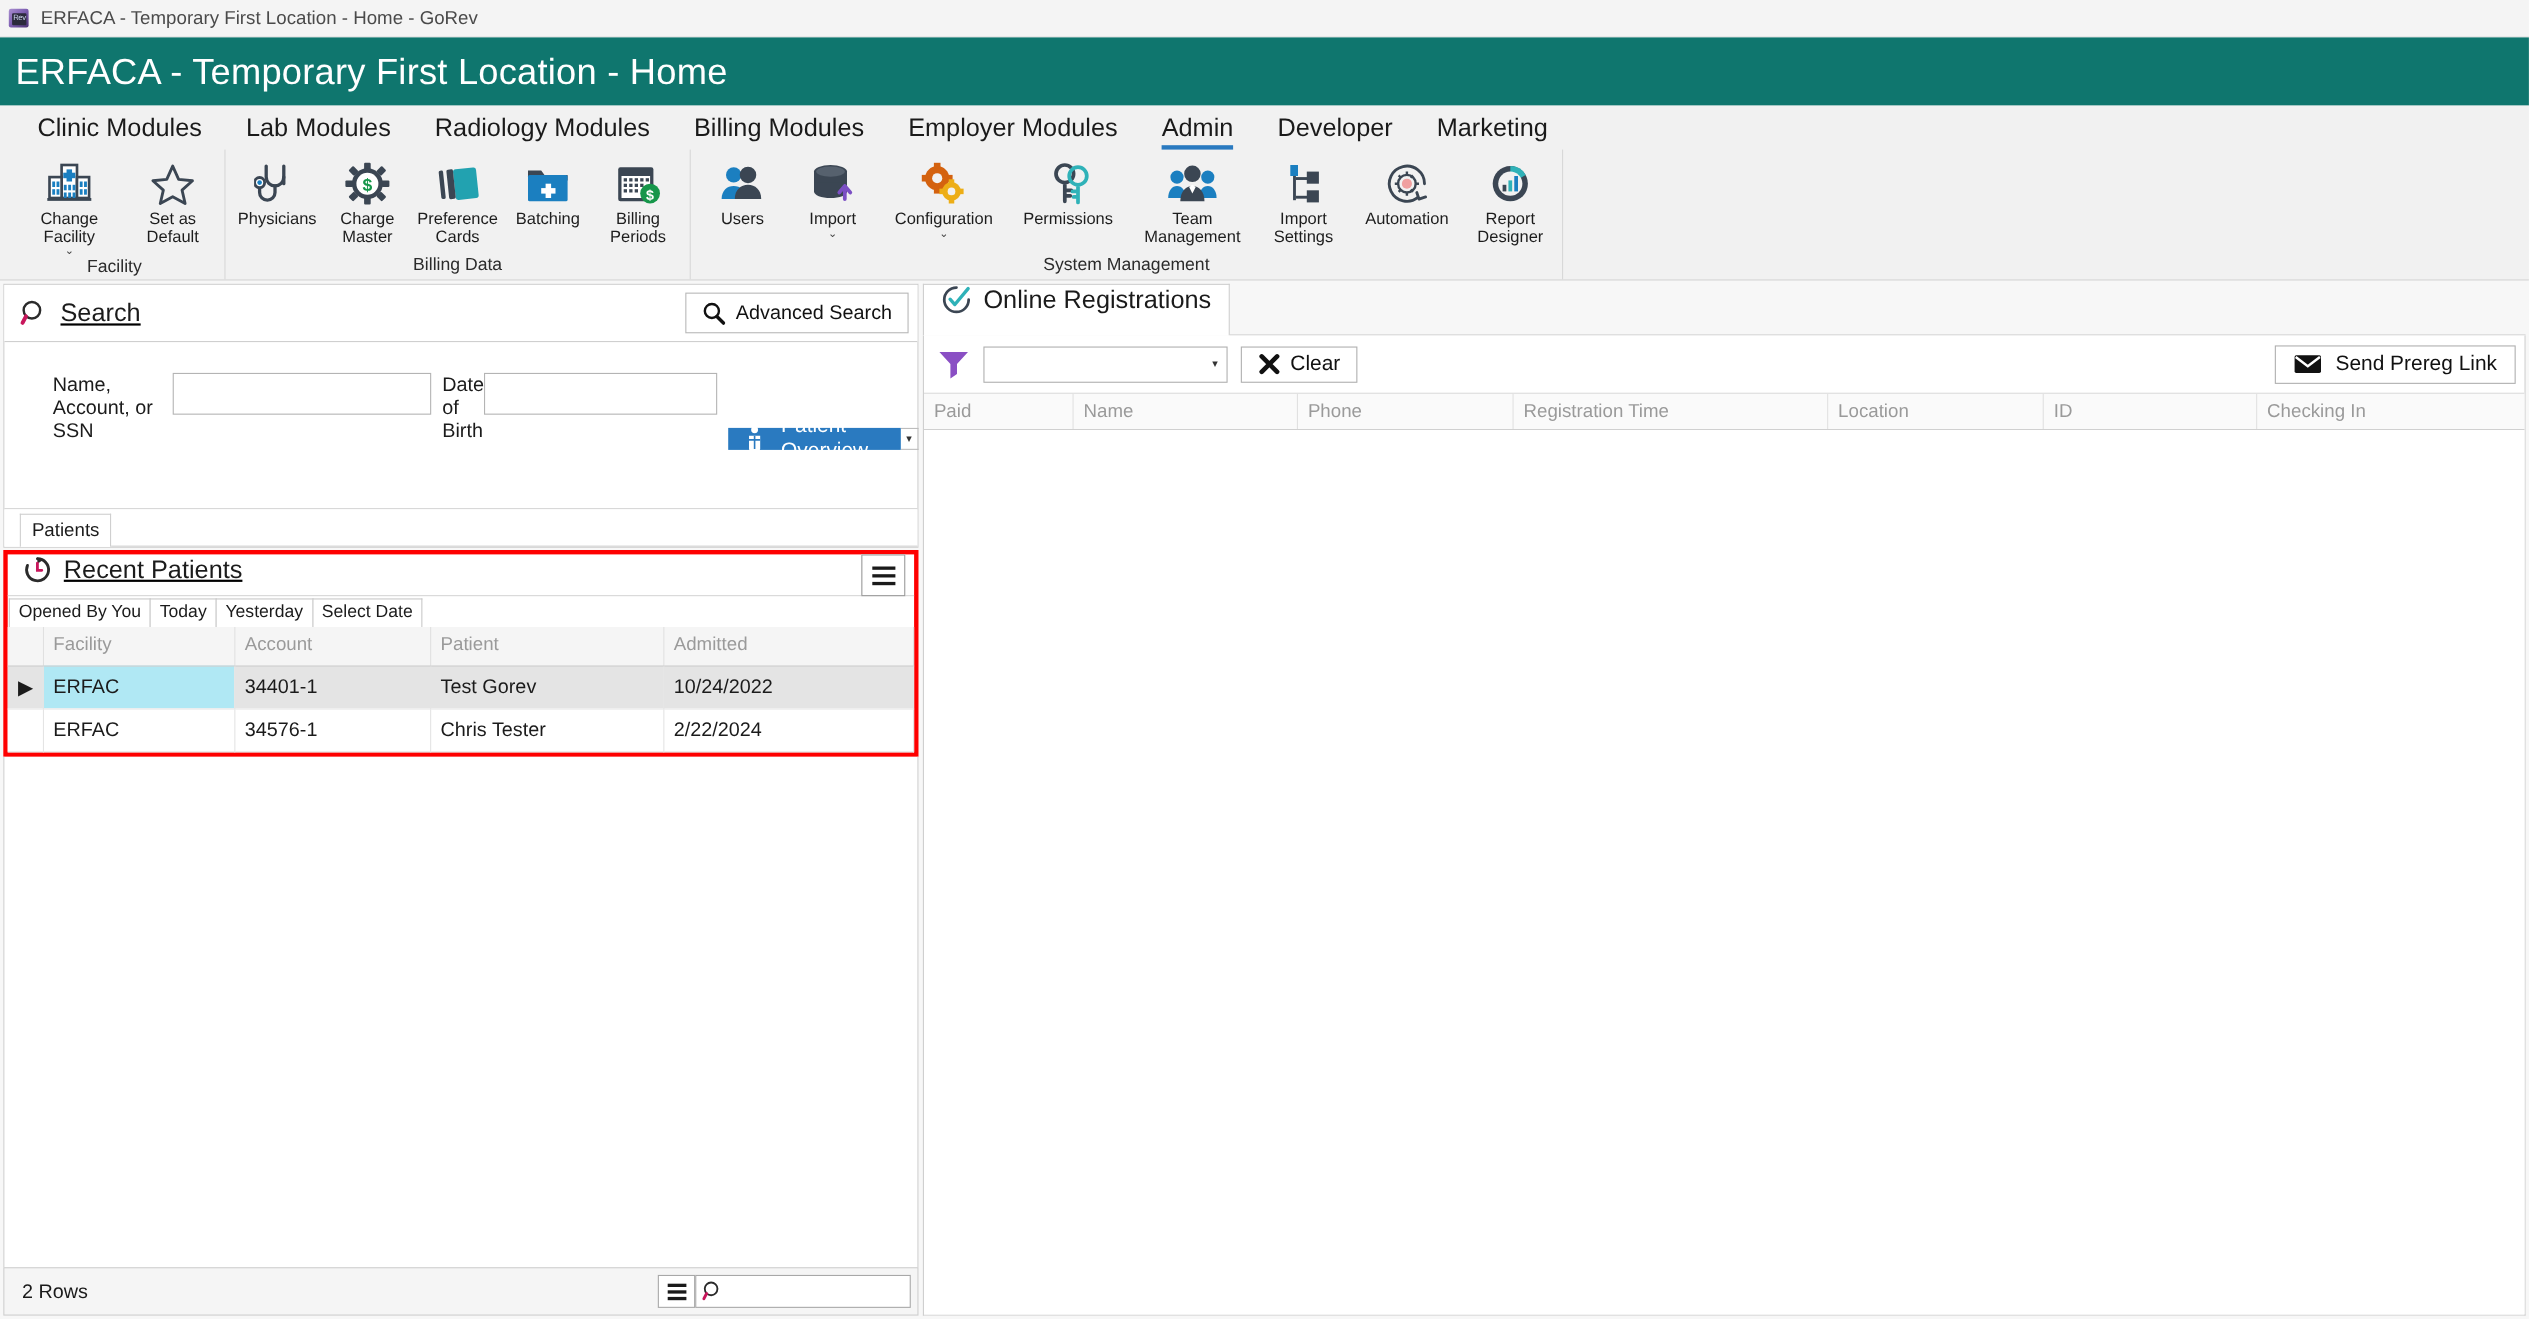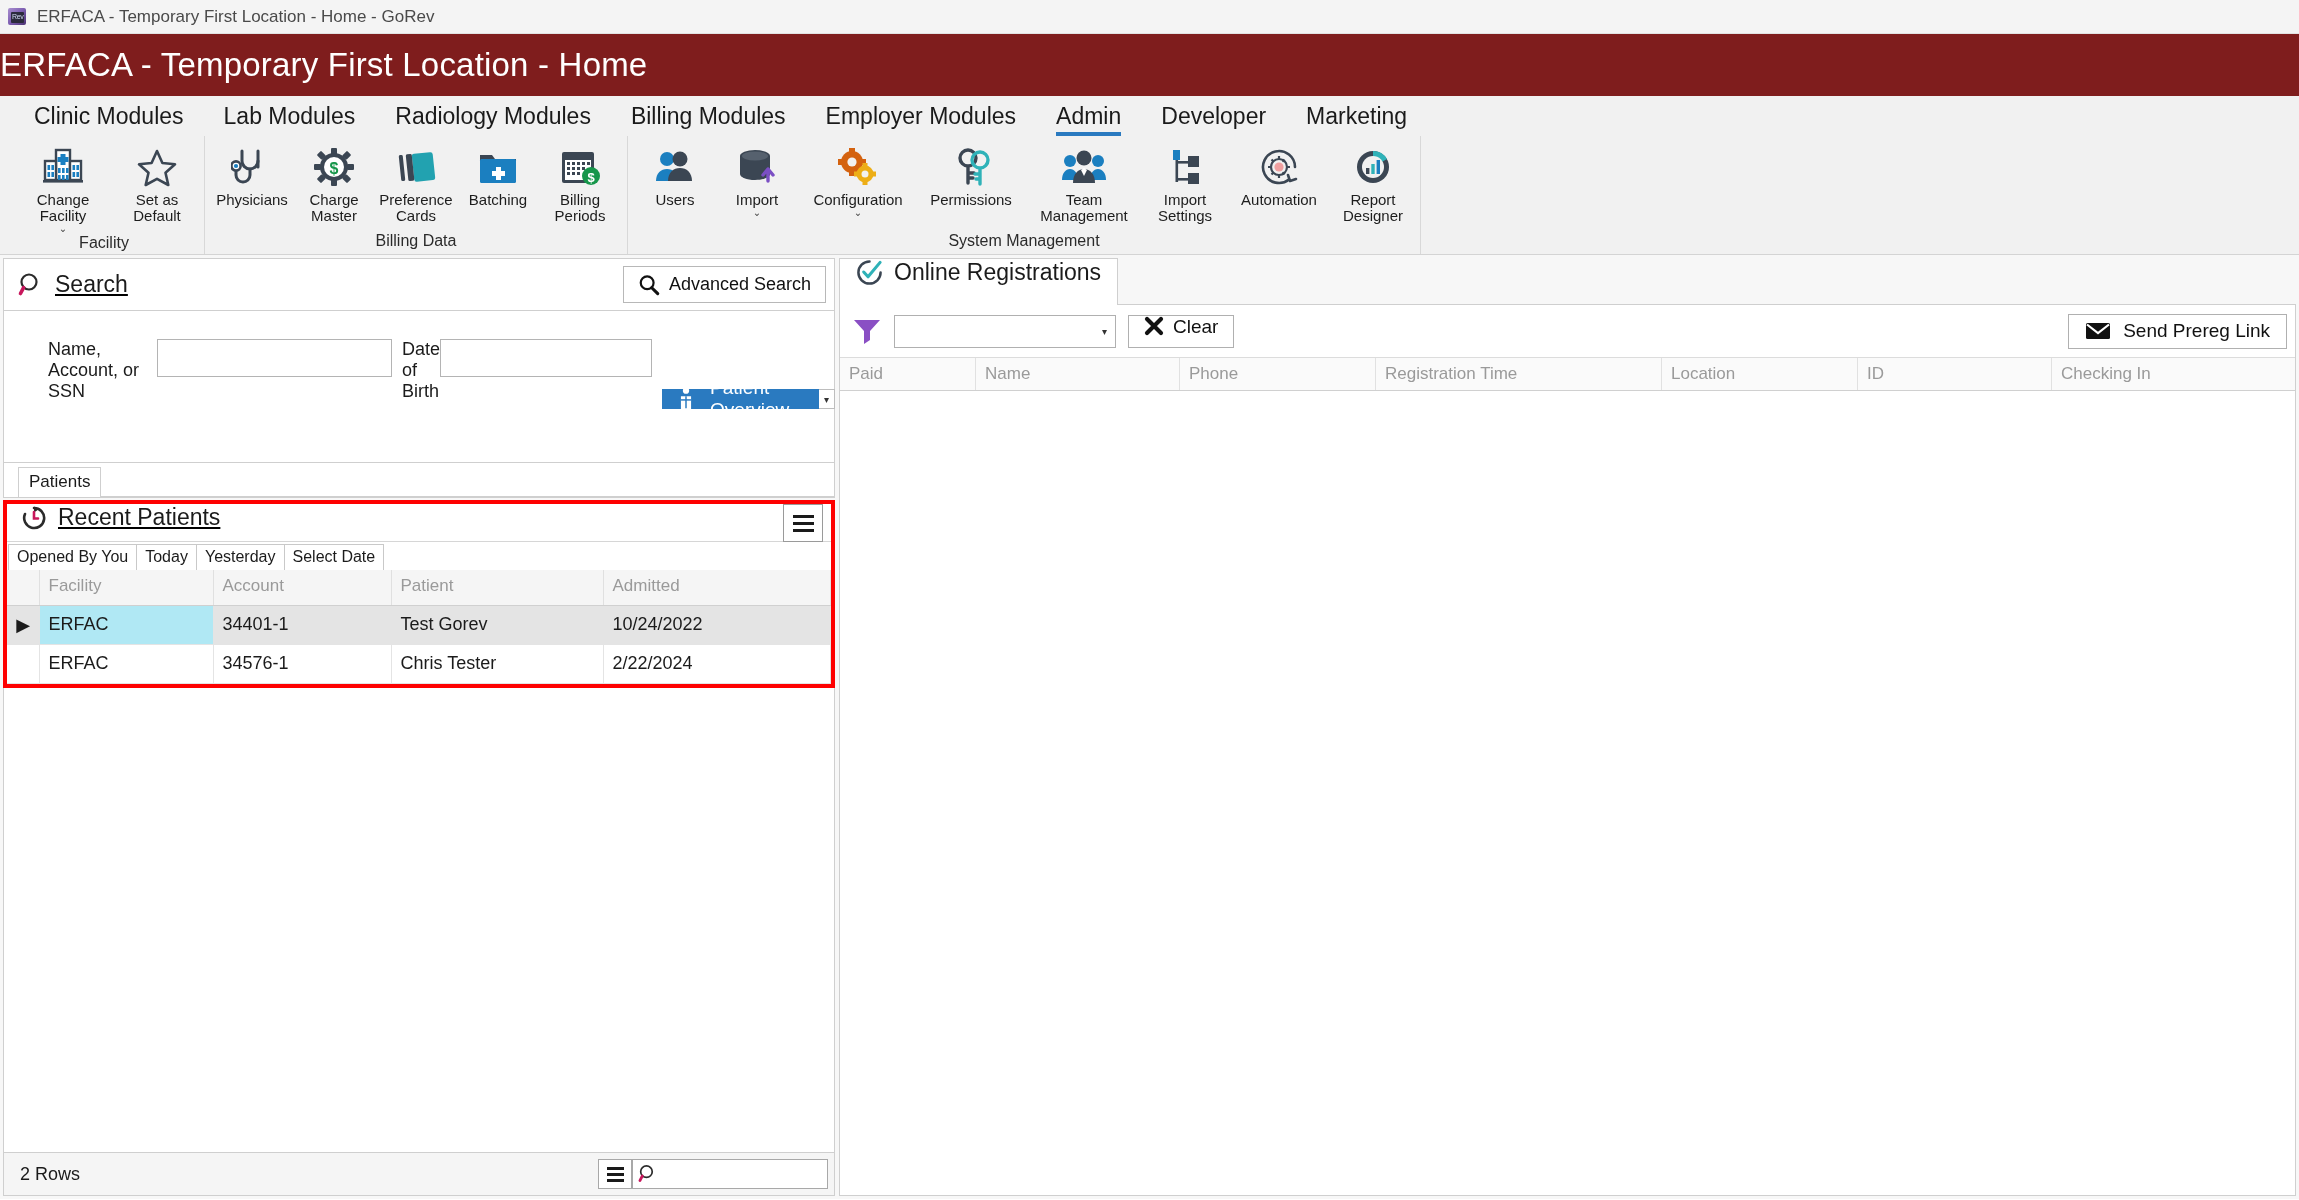--- a/index.html
+++ b/index.html
@@ -43,22 +43,23 @@
     font-family: "Liberation Sans", sans-serif;
   }
   .titlebar-text {
     font-size: 17px;
     color: #4a4a4a;
     white-space: nowrap;
   }
   
   .bluebar {
     height: 62px;
-    background: #7f1d1d;
+    background: #0f766e;
     display: flex; align-items: center;
+    padding-left: 14px;
   }
   .bluebar-title {
     color: #ffffff;
     font-size: 33px;
     font-weight: 400;
     letter-spacing: 0.2px;
     white-space: nowrap;
   }
   
   .ribbon {
@@ -330,21 +331,21 @@
   }
   .combo {
     width: 222px; height: 33px;
     border: 1px solid #b0b0b0; background: #fff;
     display: flex; align-items: center; justify-content: flex-end;
     padding-right: 8px; font-size: 10px; color: #333;
     cursor: default;
   }
   .btn-clear {
     height: 33px; border: 1px solid #b0b0b0; background: #fff;
-    display: flex; gap: 9px; padding: 0 15px;
+    display: flex; align-items: center; gap: 9px; padding: 0 15px;
     font-size: 19px; color: #111;
     cursor: default;
   }
   .spacer { flex: 1 1 auto; }
   .btn-prereg {
     height: 35px; border: 1px solid #b0b0b0; background: #fff;
     display: flex; align-items: center; gap: 12px; padding: 0 16px;
     font-size: 19px; color: #111;
     cursor: default;
   }

